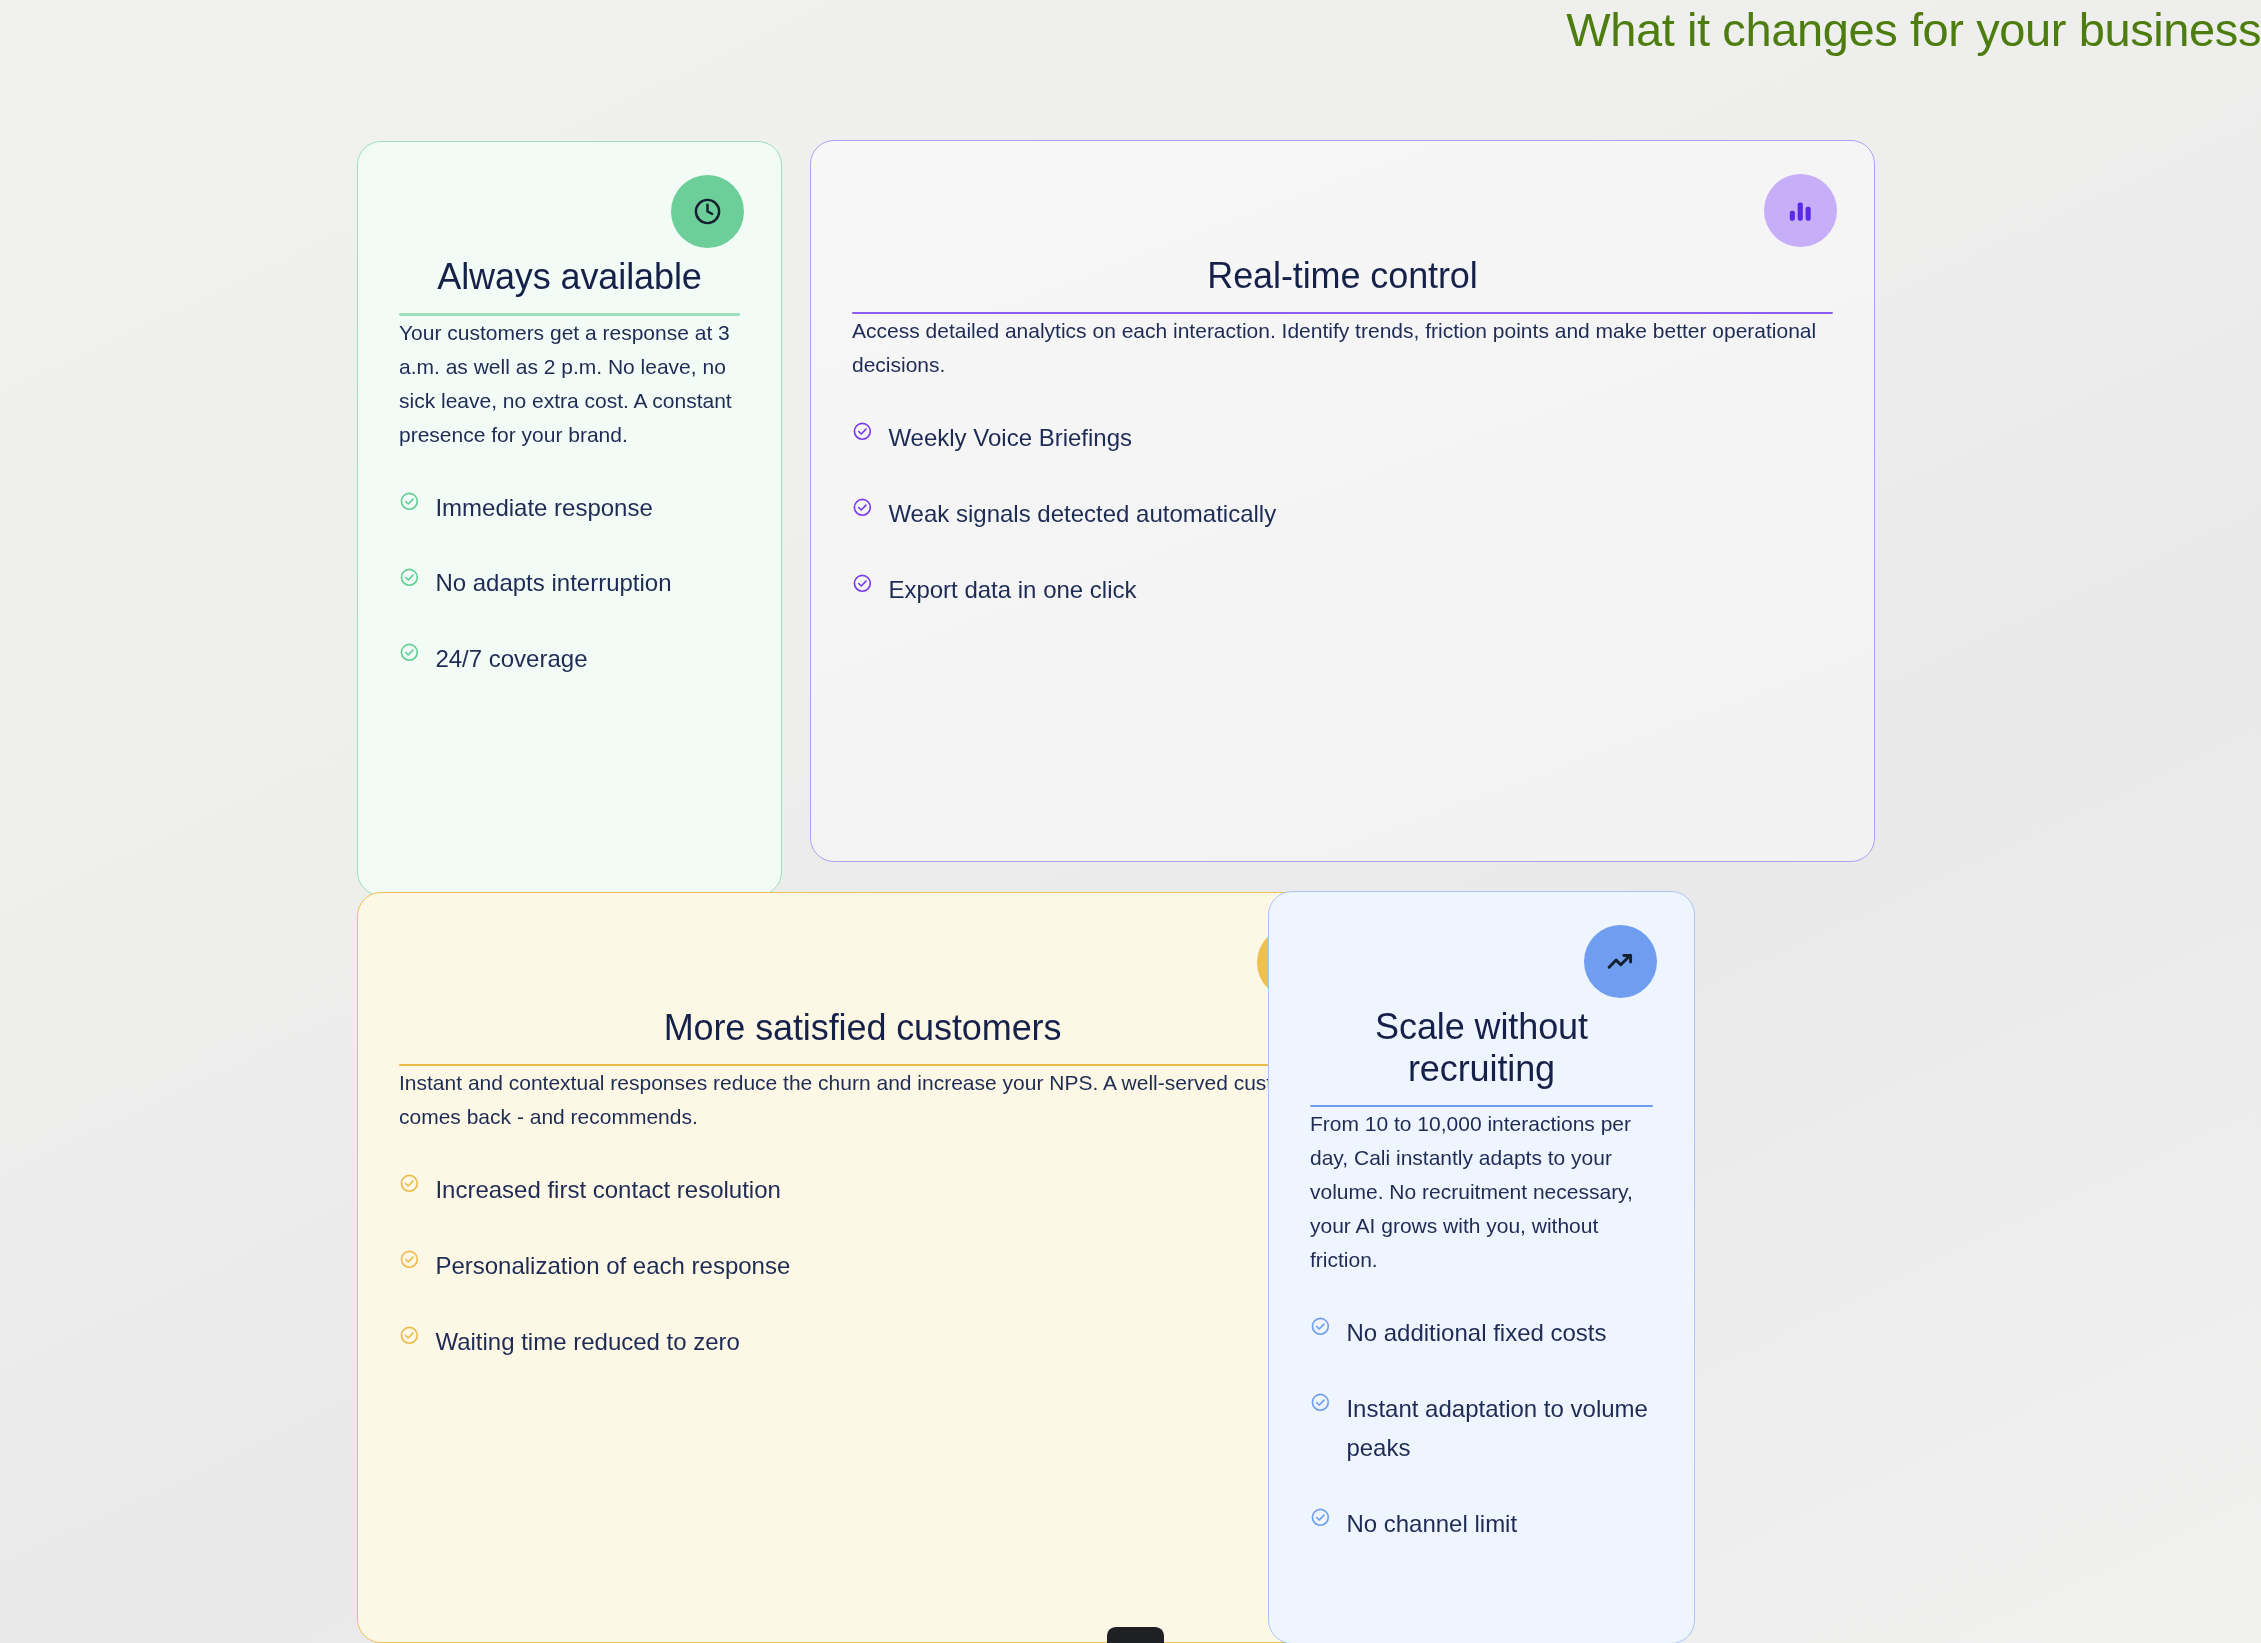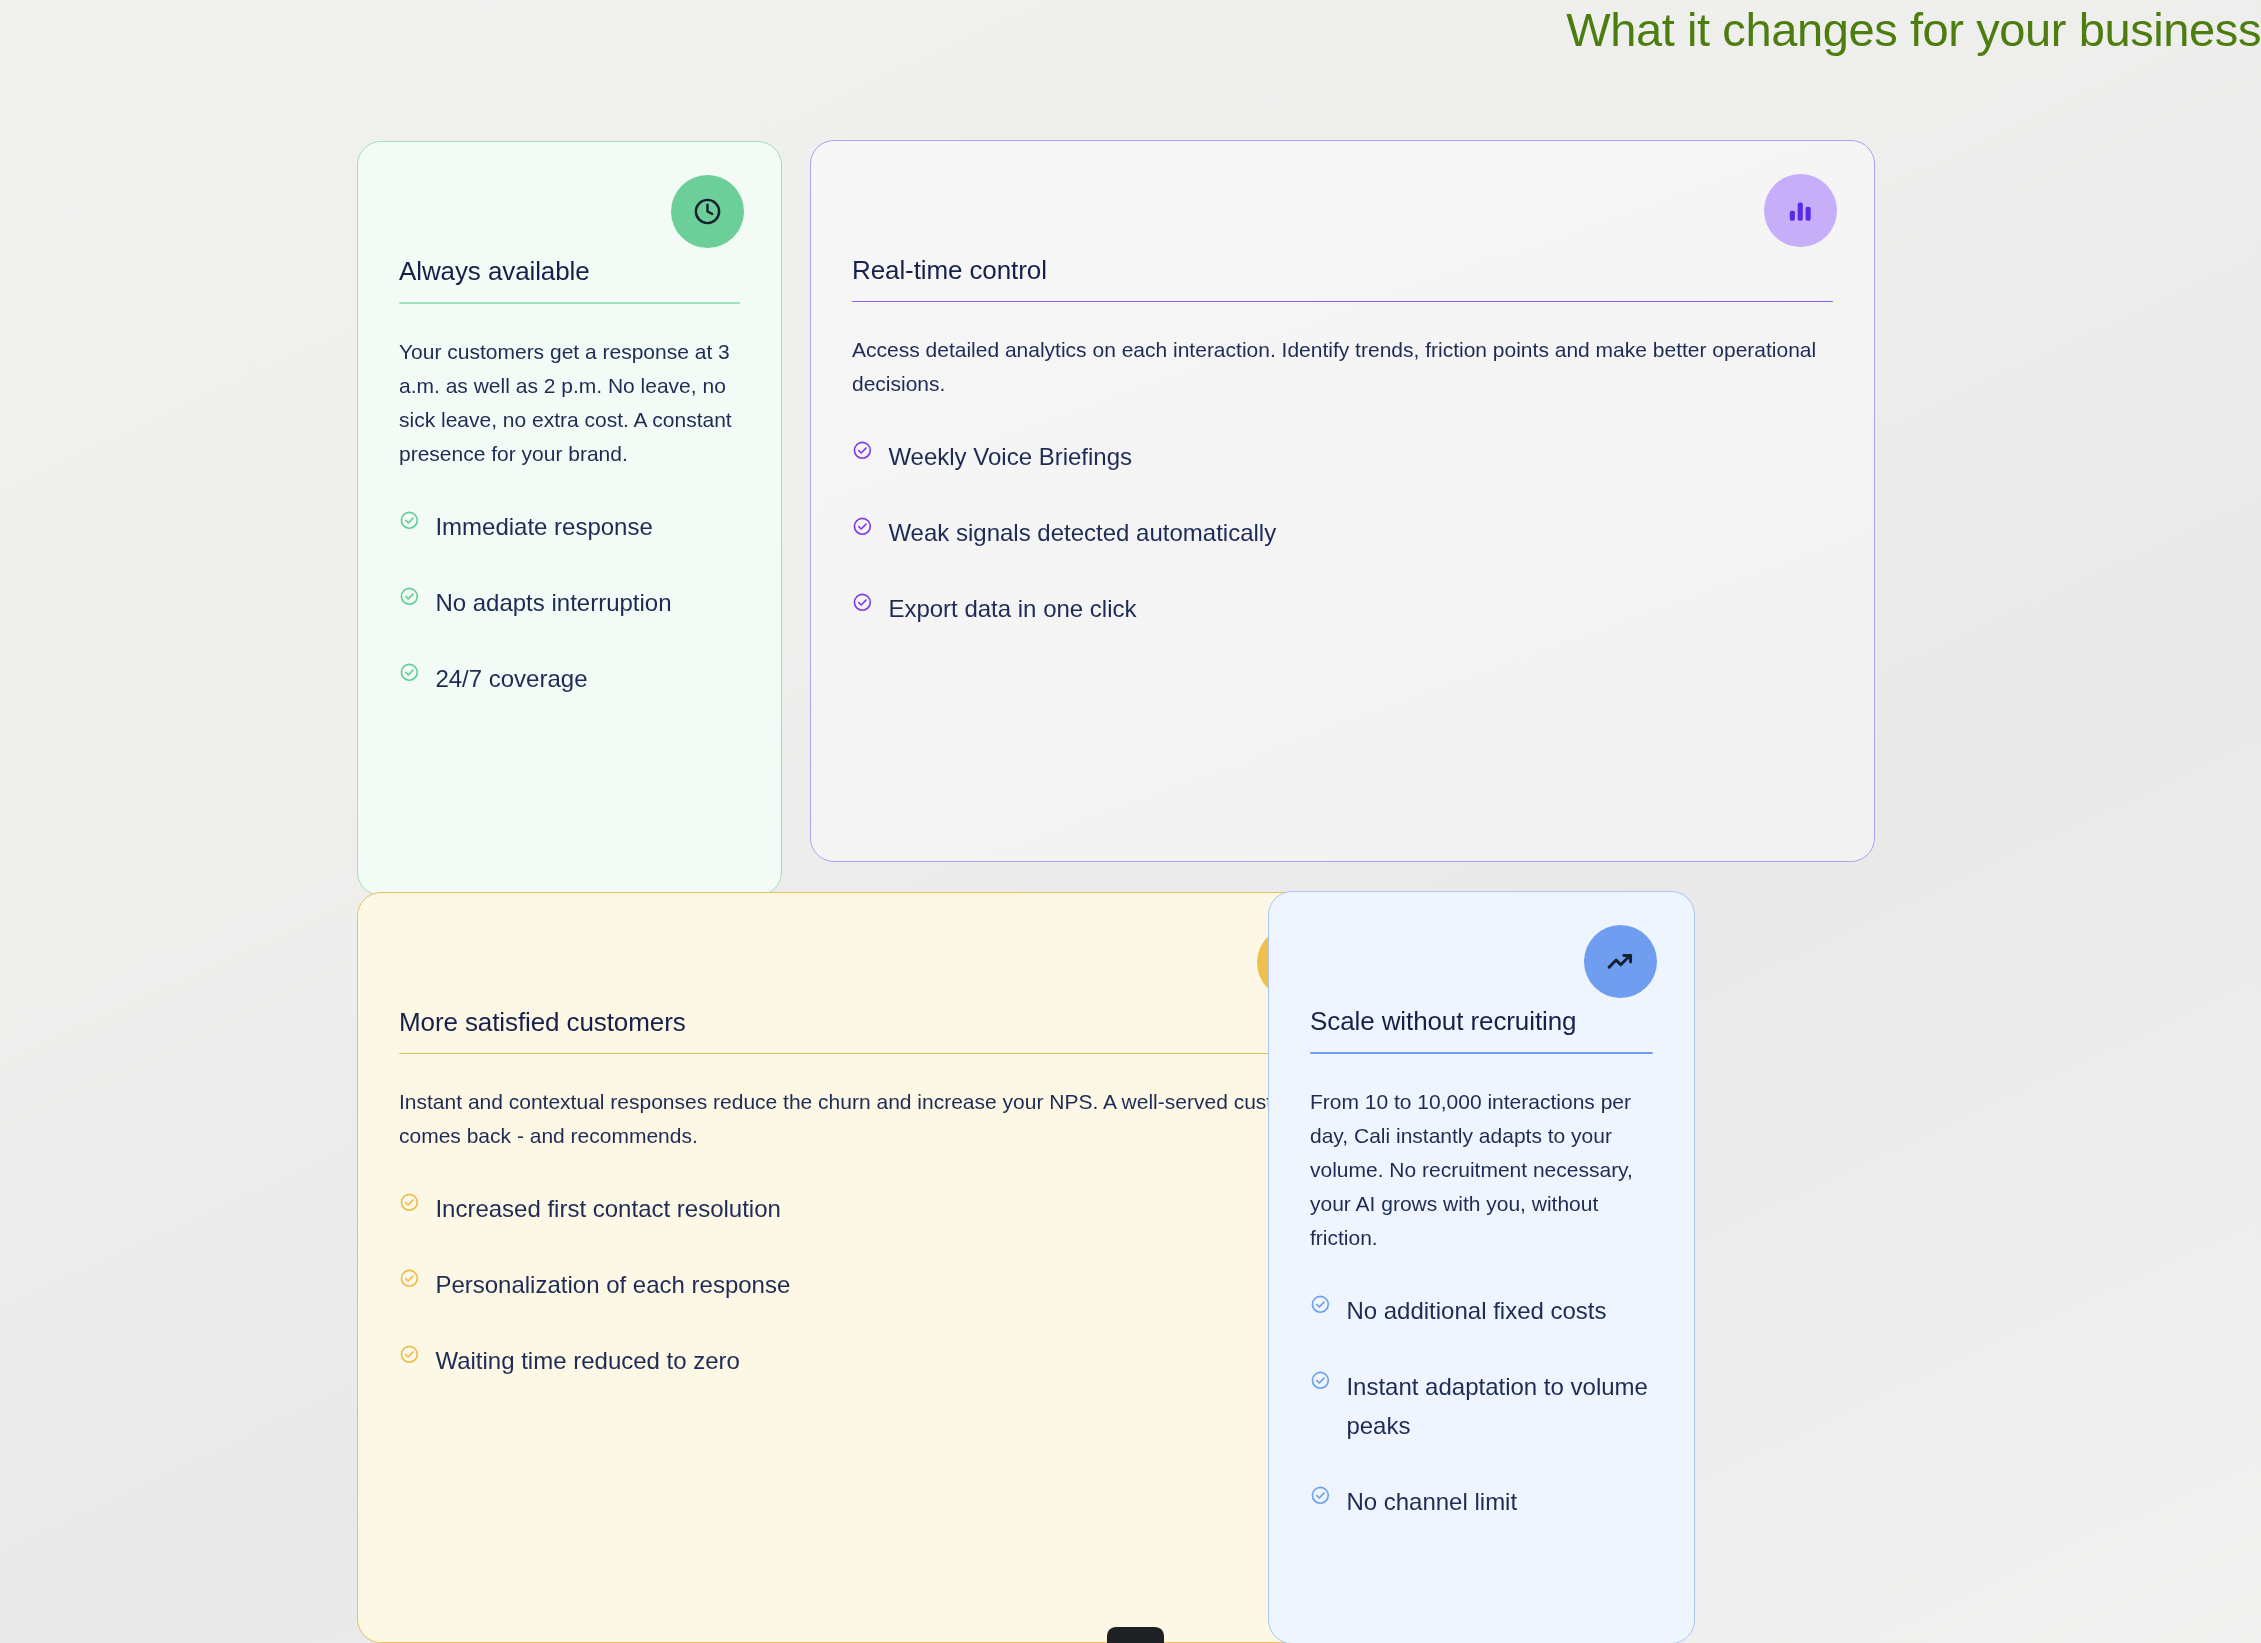--- a/index.html
+++ b/index.html
@@ -59,38 +59,38 @@
     border-radius: 50%;
     display: flex;
     align-items: center;
     justify-content: center;
     top: 33px;
     right: 37px;
   }
   .icon-badge svg { display: block; }
 
   .card-title {
-    font-size: 26px;
+    font-size: 36px;
     font-weight: 400;
     color: #16214a;
     line-height: 1.16;
     letter-spacing: -0.1px;
     padding-top: 80px;
+    text-align: center;
   }
   .card-title.two-line { padding-top: 80px; }
 
   .title-rule {
     margin-top: 15.7px;
     height: 2.1px;
     width: 100%;
     border-radius: 1.4px;
   }
 
   .card-desc {
-    margin-top: 31px;
     font-size: 21px;
     line-height: 1.62;
     color: #1d2b55;
     font-weight: 400;
   }
 
   .feature-list {
     margin-top: 37px;
     list-style: none;
   }

